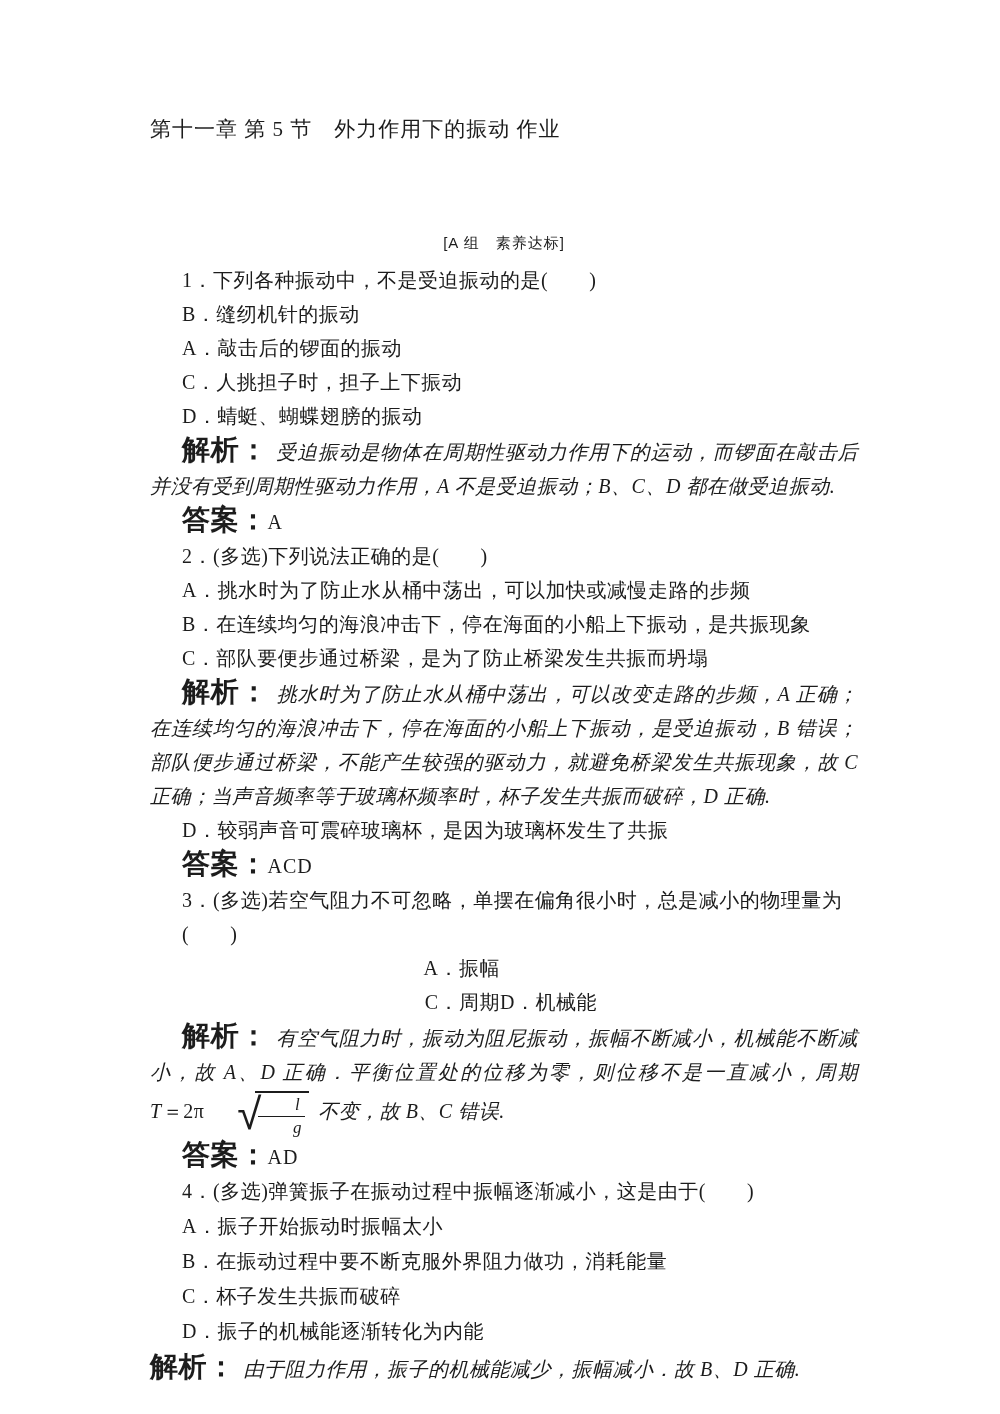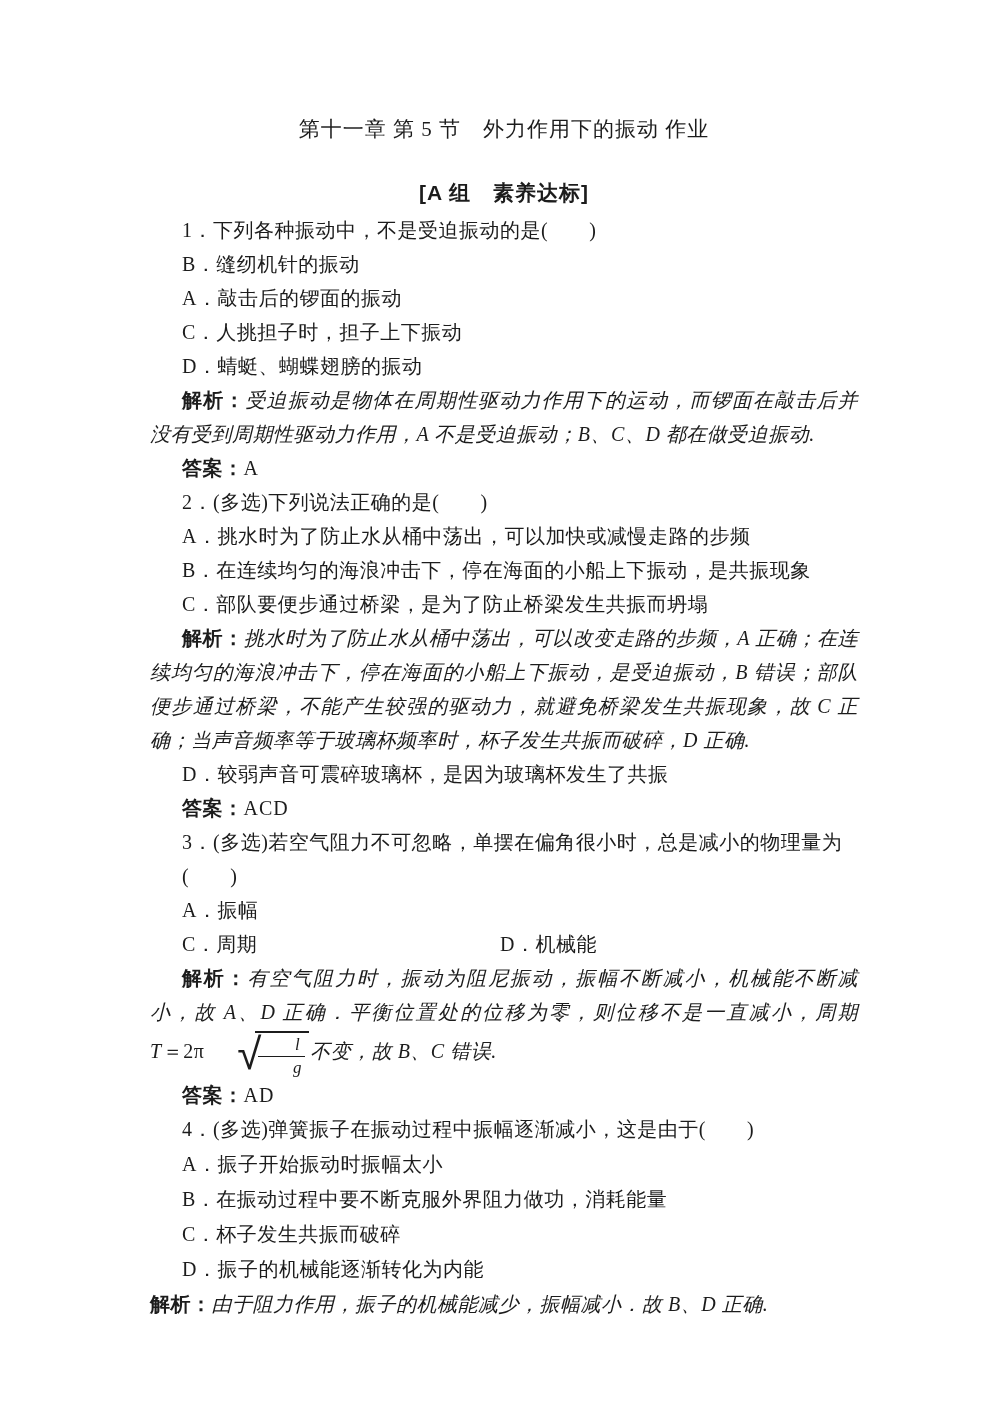--- a/index.html
+++ b/index.html
@@ -15,69 +15,71 @@
     color: #1c1c1c;
     overflow: hidden;
   }
   .page {
     box-sizing: border-box;
     width: 1000px;
     height: 1414px;
     padding: 112px 142px 40px 150px;
   }
   .doc-title {
-    text-align: center;
+    text-align: left;
     font-size: 21px;
     line-height: 34px;
     letter-spacing: 1px;
     white-space: nowrap;
   }
   .section-header {
     text-align: center;
     font-family: "Liberation Sans", "DejaVu Sans", sans-serif;
-    font-weight: 700;
-    font-size: 21px;
+    font-weight: 400;
+    font-size: 15px;
     line-height: 34px;
-    margin: 30px 0 3px 0;
+    margin: 80px 0 3px 0;
     letter-spacing: 1px;
   }
   p.line {
     margin: 0;
     line-height: 34px;
     letter-spacing: 0.5px;
   }
   .indent {
     padding-left: 32px;
   }
   .solution {
     text-indent: 32px;
     text-align: justify;
   }
   .solution.no-indent {
     text-indent: 0;
   }
   .lbl {
     font-family: Liberation Serif, serif;
     font-weight: 700;
-    font-size: 20px;
+    font-size: 28px;
     font-style: normal;
   }
   .kai {
     font-style: italic;
+    margin-left: 8px;
   }
   .ans {
     font-style: normal;
     letter-spacing: 1px;
   }
   .opt-row {
     display: flex;
   }
   .opt-row .col1 {
     width: 318px;
     flex: 0 0 auto;
+    text-align: right;
   }
   .opt-row .col2 {
     flex: 1 1 auto;
   }
   .q4 p.line {
     line-height: 35px;
   }
   
   .formula {
     white-space: nowrap;

